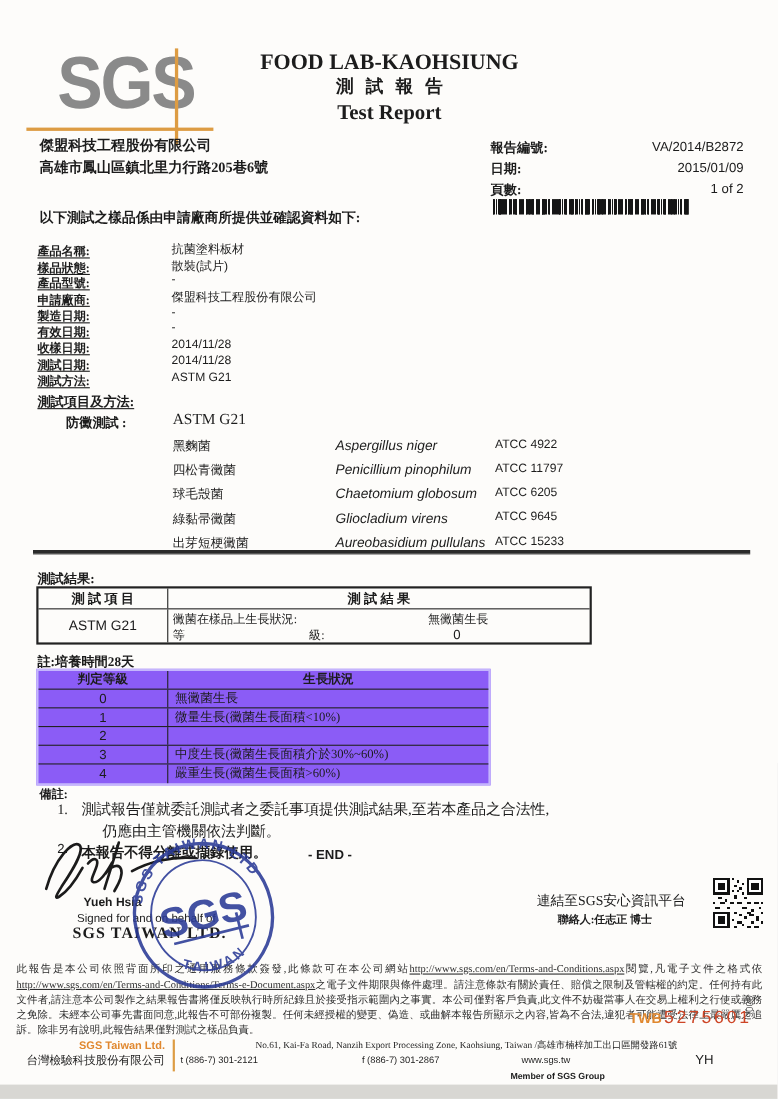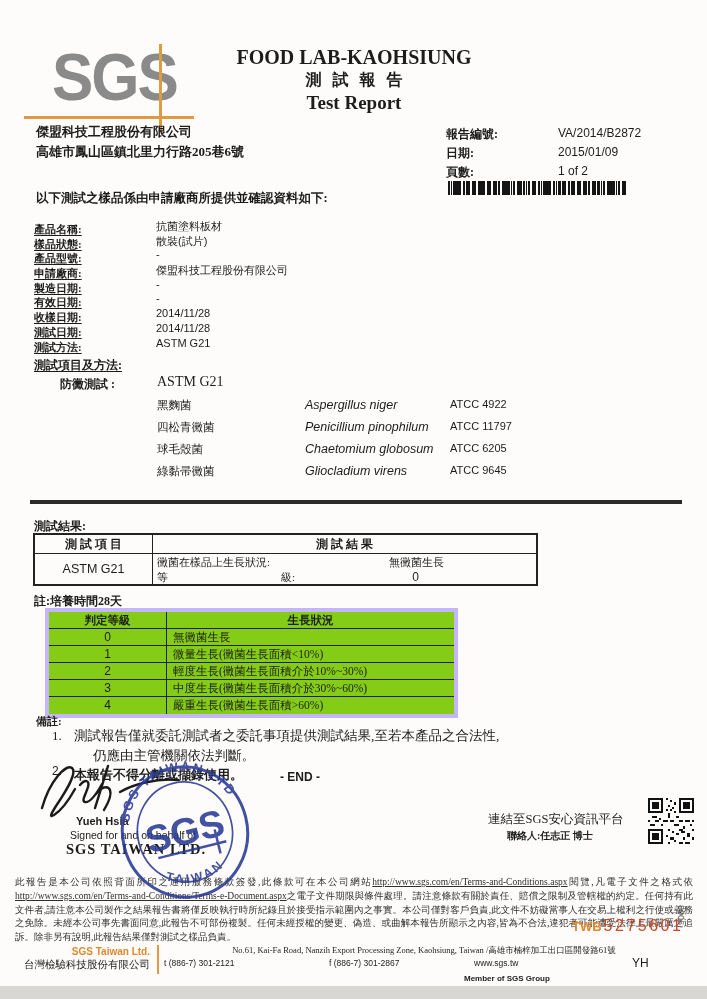--- a/index.html
+++ b/index.html
@@ -22,21 +22,21 @@
 
   .title-block{position:absolute;left:204px;top:46px;width:300px;text-align:center;}
   .title-zh{font-size:17px;font-weight:700;letter-spacing:3px;line-height:22px;}
   .title-en{font-size:20px;font-weight:700;line-height:23px;}
   .report-zh{font-size:16px;font-weight:700;letter-spacing:11px;line-height:22px;text-indent:11px;}
   .report-en{font-size:19px;font-weight:700;line-height:23px;}
 
   .applicant{position:absolute;left:36px;top:122px;font-size:13px;font-weight:700;line-height:20px;}
 
   .meta{position:absolute;left:446px;top:126px;width:230px;}
-  .meta-row{height:19px;display:flex;}
+  .meta-row{height:19px;display:flex;justify-content:space-between;}
   .meta-label{width:112px;font-size:12px;font-weight:700;}
   .meta-value{font-size:12px;font-family:"Liberation Sans","DejaVu Sans",sans-serif;}
   .barcode{position:absolute;left:448px;top:181px;width:178px;height:14px;
     background:
       repeating-linear-gradient(90deg,#151515 0 2px,transparent 2px 5px),
       repeating-linear-gradient(90deg,#151515 0 1px,transparent 1px 3px),
       repeating-linear-gradient(90deg,transparent 0 6px,#151515 6px 9px,transparent 9px 13px);}
 
   
   .intro{position:absolute;left:36px;top:190px;font-size:12.5px;font-weight:700;}
@@ -70,21 +70,21 @@
   .r-line{display:flex;height:15px;padding:1px 0 0 4px;font-size:11px;}
   .r-label{width:140px;}
   .grade{display:inline-flex;justify-content:space-between;width:138px;font-style:normal;}
   .grade i{font-style:normal;}
   .r-val{flex:1;text-align:center;}
   .r-val.num{font-family:"Liberation Sans","DejaVu Sans",sans-serif;font-size:12px;}
 
   .note28{position:absolute;left:34px;top:593px;font-size:12px;font-weight:700;}
 
   
-  .t2{position:absolute;left:45px;top:608px;width:413px;border:4px solid #c4b5fd;background:#84cc16;}
+  .t2{position:absolute;left:33px;top:608px;width:413px;border:2px solid #c4b5fd;background:#8b5cf6;}
   .t2-row{display:flex;height:17px;border-bottom:1.2px solid #222;}
   .t2-row:last-child{border-bottom:none;}
   .t2 .c1{width:118px;border-right:1.2px solid #222;text-align:center;font-size:12px;line-height:16px;font-family:"Liberation Sans","DejaVu Sans",sans-serif;}
   .t2 .c2{flex:1;padding-left:6px;font-size:11.5px;line-height:16px;}
   .t2-row.head .c1,.t2-row.head .c2{font-family:"Liberation Serif","DejaVu Serif",serif;font-size:11.5px;font-weight:600;text-align:center;padding-left:0;}
 
   
   .remarks-heading{position:absolute;left:36px;top:714px;font-size:11px;font-weight:700;}
   .note1-num{position:absolute;left:52px;top:728px;font-size:13px;}
   .note1-l1{position:absolute;left:74px;top:727px;font-size:13.5px;}
@@ -198,20 +198,25 @@
     <div class="org-row">
         <span class="org-zh">球毛殼菌</span>
         <span class="org-latin">Chaetomium globosum</span>
         <span class="org-atcc">ATCC 6205</span>
       </div>
     <div class="org-row">
         <span class="org-zh">綠黏帚黴菌</span>
         <span class="org-latin">Gliocladium virens</span>
         <span class="org-atcc">ATCC 9645</span>
       </div>
+    <div class="org-row">
+        <span class="org-zh">出芽短梗黴菌</span>
+        <span class="org-latin">Aureobasidium pullulans</span>
+        <span class="org-atcc">ATCC 15233</span>
+      </div>
   </div>
 
   <div class="rule-double"></div>
 
   <div class="results-heading">測試結果:</div>
 
   <div class="t1">
     <div class="t1-head">
       <div class="c1 th-txt">測 試 項 目</div>
       <div class="c2 th-txt">測 試 結 果</div>
@@ -244,21 +249,20 @@
     <div class="t2-row">
         <div class="c1">0</div>
         <div class="c2">無黴菌生長</div>
       </div>
     <div class="t2-row">
         <div class="c1">1</div>
         <div class="c2">微量生長(黴菌生長面積&lt;10%)</div>
       </div>
     <div class="t2-row">
         <div class="c1">2</div>
-        <div class="c2">輕度生長(黴菌生長面積介於10%~30%)</div>
       </div>
     <div class="t2-row">
         <div class="c1">3</div>
         <div class="c2">中度生長(黴菌生長面積介於30%~60%)</div>
       </div>
     <div class="t2-row">
         <div class="c1">4</div>
         <div class="c2">嚴重生長(黴菌生長面積&gt;60%)</div>
       </div>
   </div>

